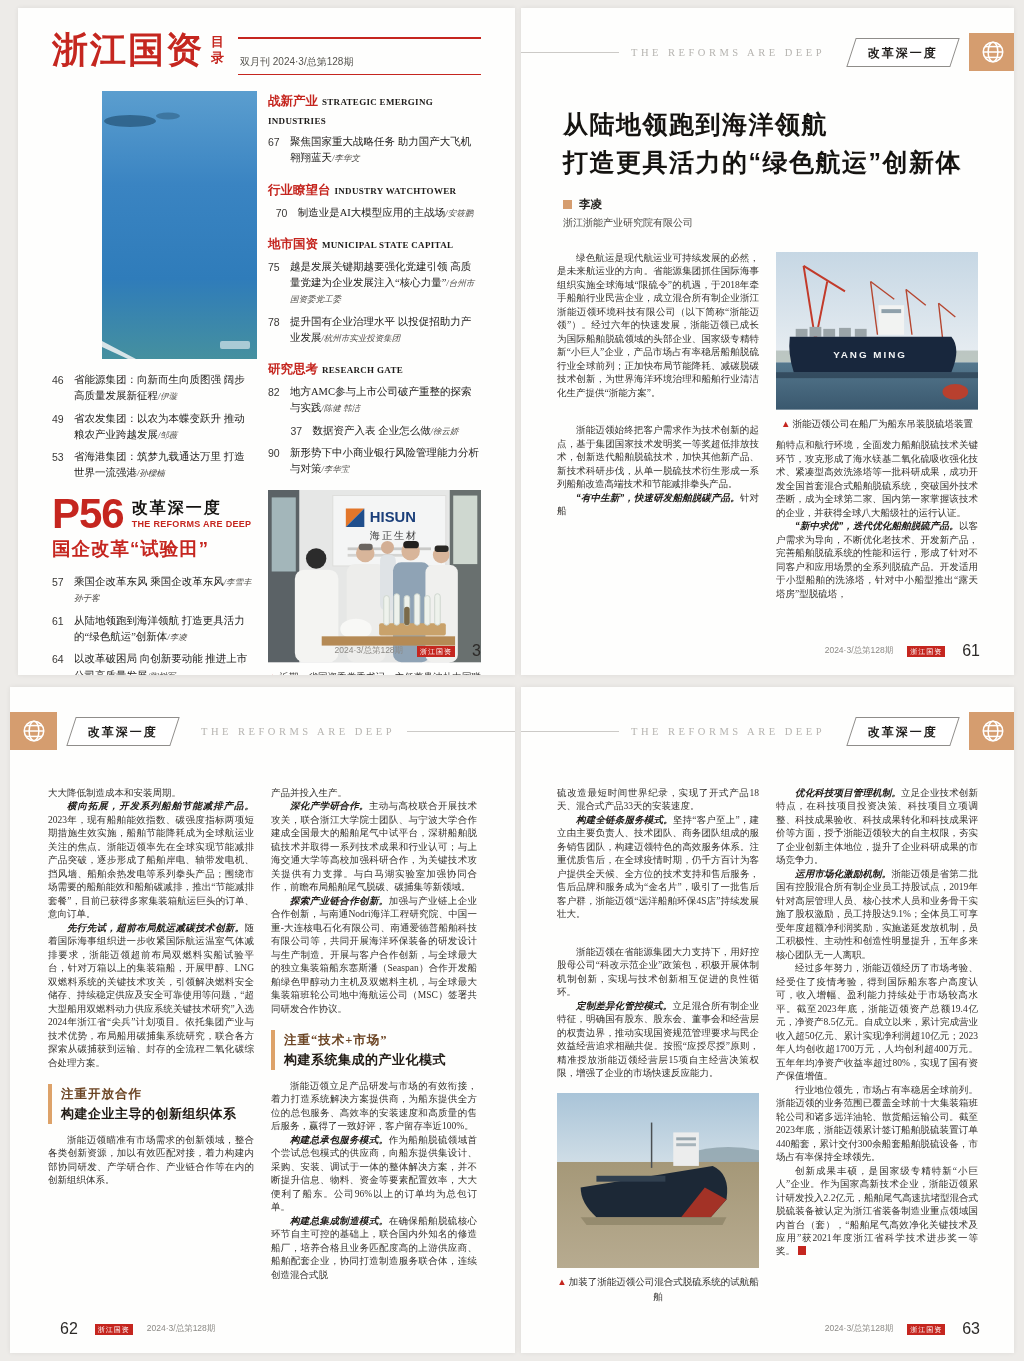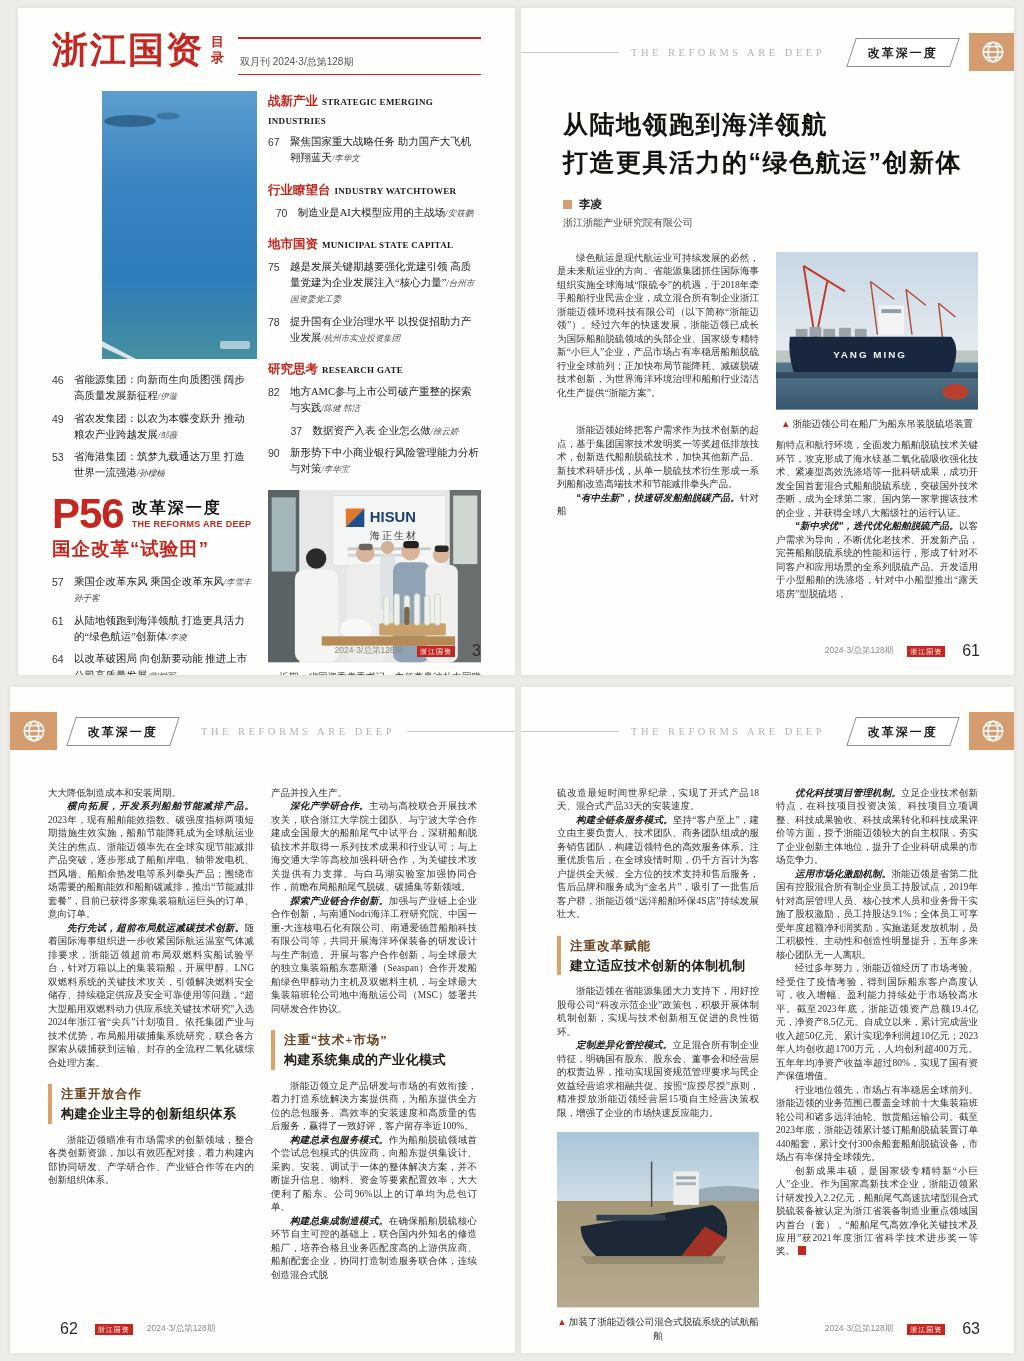--- a/index.html
+++ b/index.html
@@ -429,24 +429,20 @@
         </svg>
       </div>
     </div>
 
     <div class="cols bodytext" style="margin-top:36px;">
       <div class="col">
         <p class="cont">硫改造最短时间世界纪录，实现了开式产品18天、混合式产品33天的安装速度。</p>
         <p><span class="lead">构建全链条服务模式。</span><span>坚持“客户至上”，建立由主要负责人、技术团队、商务团队组成的服务销售团队，构建迈领特色的高效服务体系。注重优质售后，在全球疫情时期，仍千方百计为客户提供全天候、全方位的技术支持和售后服务，售后品牌和服务成为“金名片”，吸引了一批售后客户群，浙能迈领“远洋船舶环保4S店”持续发展壮大。</span></p>
         <div class="sec-head">
           <div class="sec-bar"></div>
-          <div>
-              <div class="sec-l1">注重改革赋能</div>
-               <div class="sec-l2">建立适应技术创新的体制机制</div>
-            </div>
         </div>
         <p>浙能迈领在省能源集团大力支持下，用好控股母公司“科改示范企业”政策包，积极开展体制机制创新，实现与技术创新相互促进的良性循环。</p>
         <p><span class="lead">定制差异化管控模式。</span><span>立足混合所有制企业特征，明确国有股东、股东会、董事会和经营层的权责边界，推动实现国资规范管理要求与民企效益经营追求相融共促。按照“应授尽授”原则，精准授放浙能迈领经营层15项自主经营决策权限，增强了企业的市场快速反应能力。</span></p>
 
         <svg class="art-photo" style="margin-top:12px;" viewBox="0 0 205 178">
           <defs>
             <linearGradient id="skyG3" x1="0" y1="0" x2="0" y2="1">
               <stop offset="0" stop-color="#a9c4d8"></stop>
                 <stop offset="1" stop-color="#cfdde6"></stop>
             </linearGradient>

